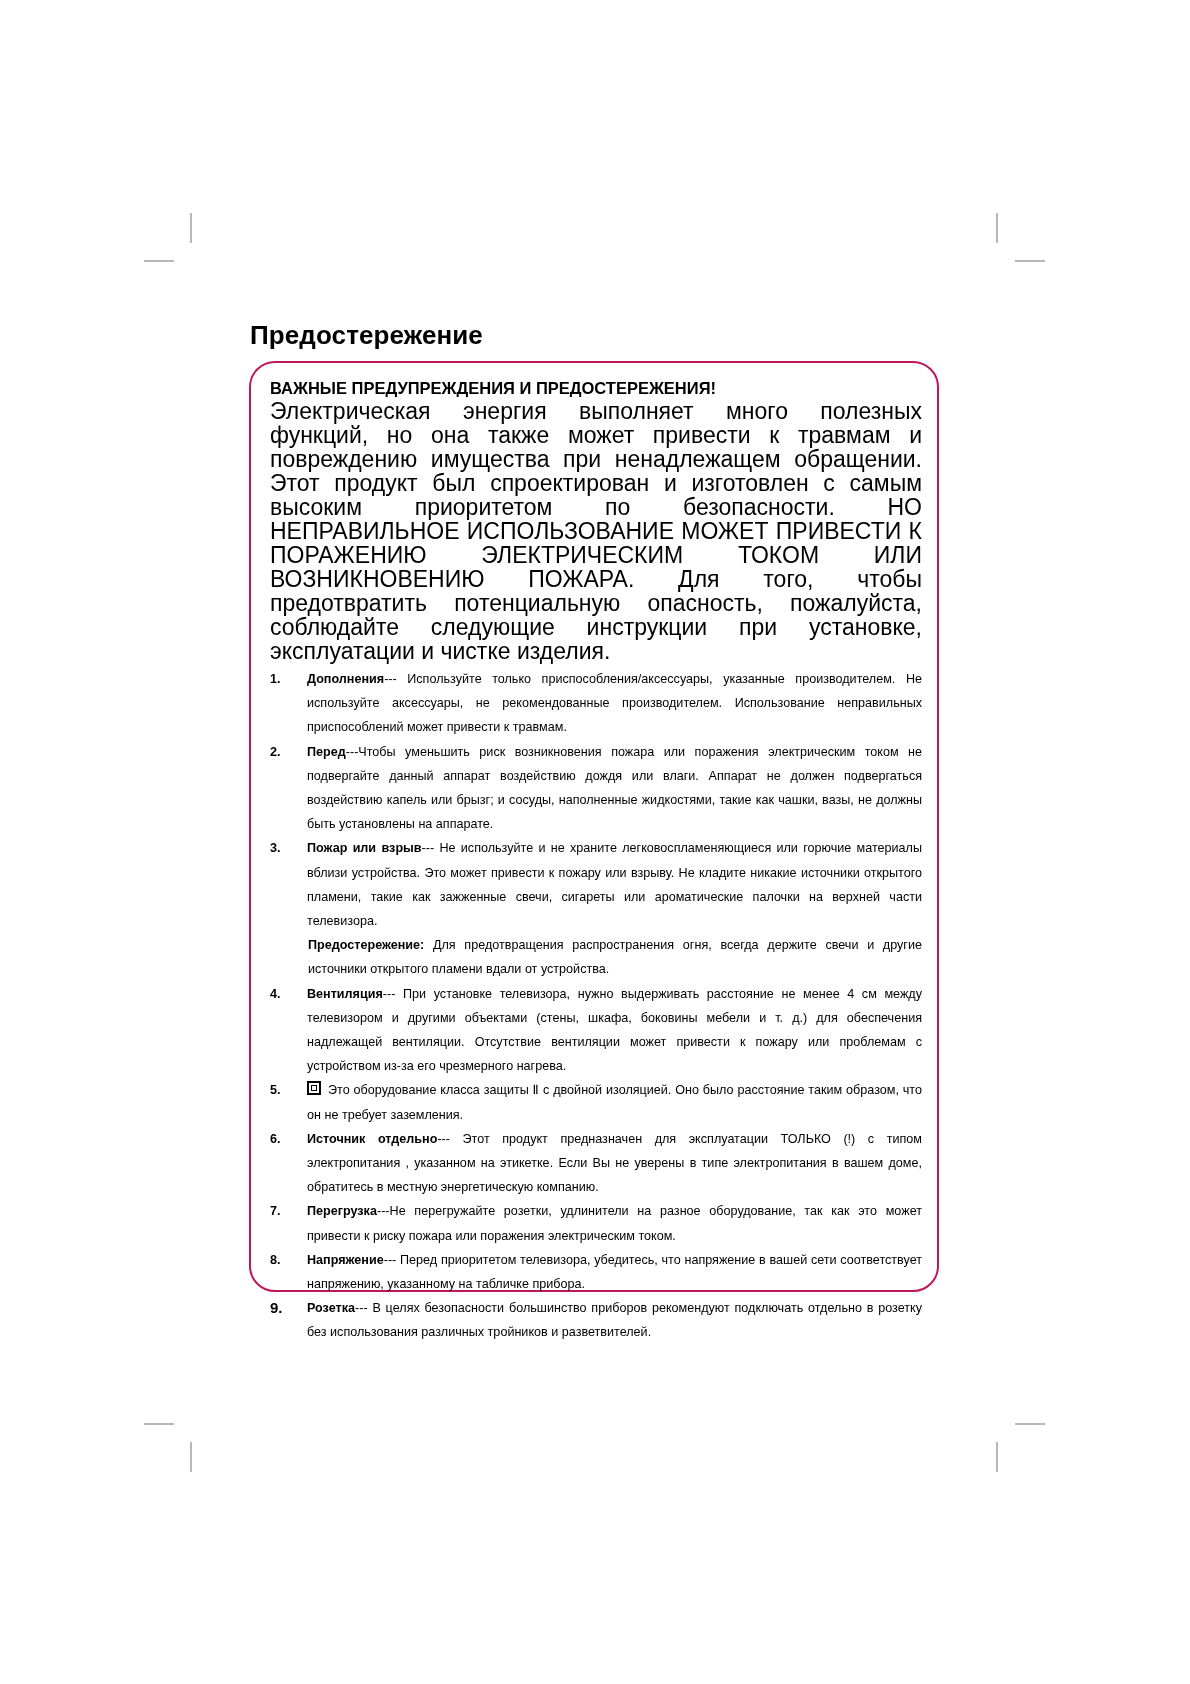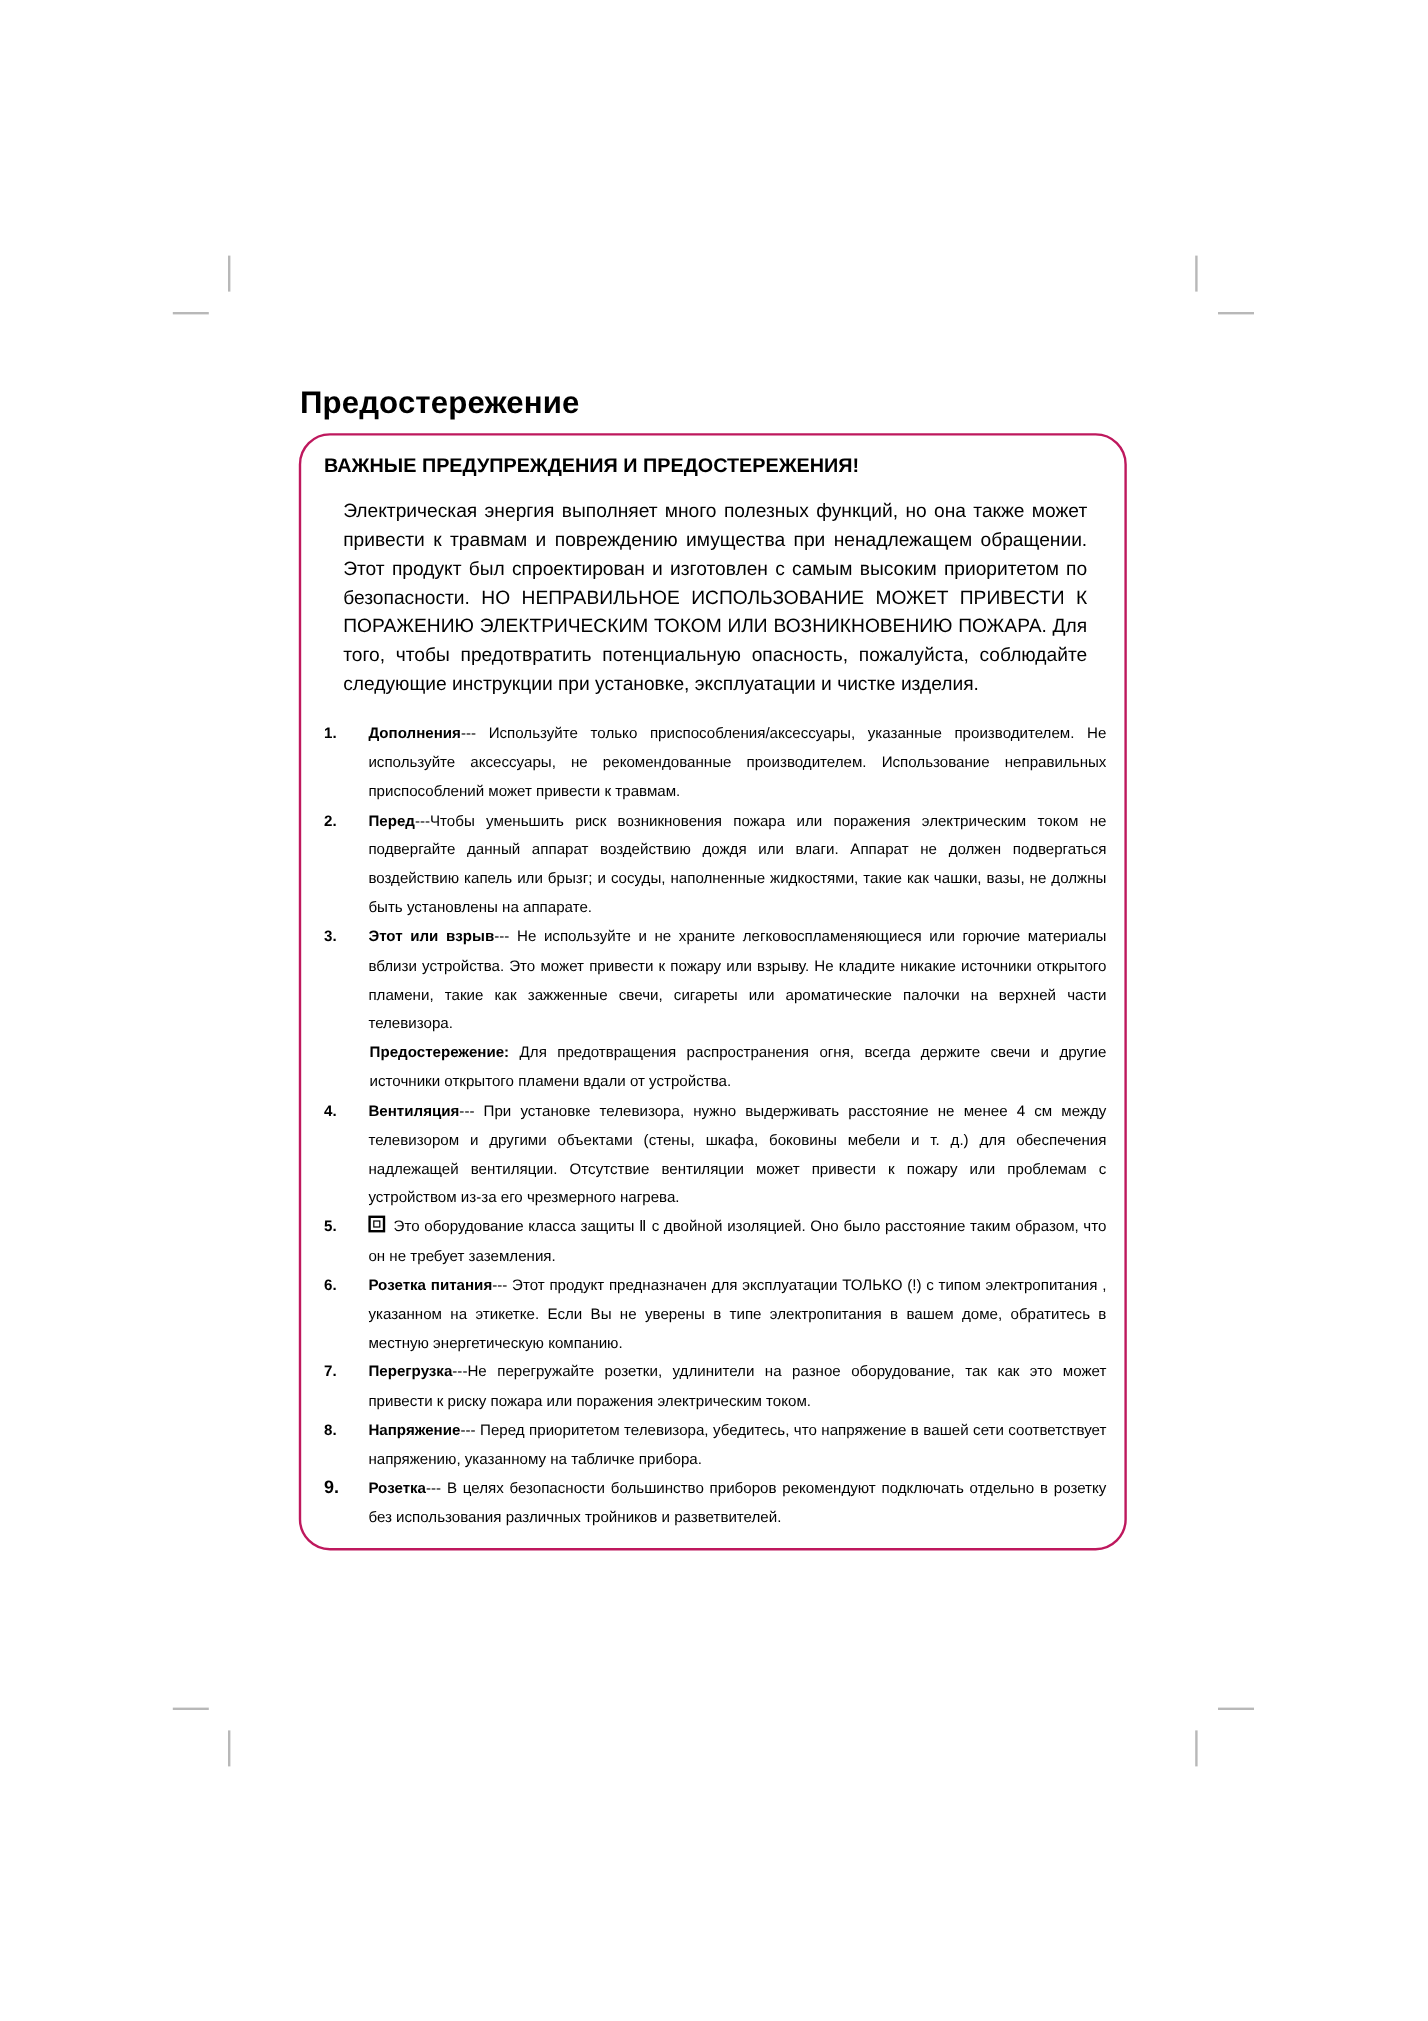--- a/index.html
+++ b/index.html
@@ -6,21 +6,21 @@
   body { width:1190px; height:1684px; position:relative; overflow:hidden;
          font-family:"Liberation Sans", sans-serif; color:#000; }
   .crop { position:absolute; background:#b8b8b8; }
   .crop.v { width:2px; height:30px; }
   .crop.h { height:2px; width:30px; }
   .title { position:absolute; left:250px; top:320px; font-size:26px; font-weight:bold; margin:0; letter-spacing:0.1px; }
   .box { position:absolute; left:249px; top:361px; width:690px; height:931px;
          border:2px solid #be185d; border-radius:26px; box-sizing:border-box; }
   .inner { position:absolute; left:19px; top:14px; width:652px; }
   .head { font-size:16.5px; font-weight:bold; line-height:22px; margin:0; white-space:nowrap; }
-  .intro { font-size:16px; line-height:24px; margin:16px; text-align:justify; text-align-last:left; }
+  .intro { font-size:23px; line-height:24px; margin:0; text-align:justify; text-align-last:left; }
   .items { list-style:none; margin:4px 0 0 0; padding:0; }
   .item { display:flex; font-size:12.6px; line-height:24.2px; }
   .num { width:37px; flex:0 0 37px; font-weight:bold; }
   .num.big { font-size:15px; }
   .txt { flex:1; text-align:justify; text-align-last:left; }
   .txt b { font-weight:bold; }
   .note { display:block; margin-left:1px; }
   .cls2 { display:inline-block; width:14px; height:14px; border:2px solid #000; box-sizing:border-box;
           position:relative; vertical-align:-1px; margin-right:7px; }
   .cls2::after { content:""; position:absolute; left:2px; top:2px; width:6px; height:6px; border:1.5px solid #000; box-sizing:border-box; }
@@ -48,35 +48,35 @@
       <li class="item">
         <span class="num">1.</span>
         <span class="txt"><b>Дополнения</b><span>---</span><span> Используйте только приспособления/аксессуары, указанные производителем. Не используйте аксессуары, не рекомендованные производителем. Использование неправильных приспособлений может привести к травмам.</span></span>
       </li>
       <li class="item">
         <span class="num">2.</span>
         <span class="txt"><b>Перед</b><span>---</span><span>Чтобы уменьшить риск возникновения пожара или поражения электрическим током не подвергайте данный аппарат воздействию дождя или влаги. Аппарат не должен подвергаться воздействию капель или брызг; и сосуды, наполненные жидкостями, такие как чашки, вазы, не должны быть установлены на аппарате.</span></span>
       </li>
       <li class="item">
         <span class="num">3.</span>
-        <span class="txt"><b>Этот или взрыв</b><span>---</span><span> Не используйте и не храните легковоспламеняющиеся или горючие материалы вблизи устройства. Это может привести к пожару или взрыву. Не кладите никакие источники открытого пламени, такие как зажженные свечи, сигареты или ароматические палочки на верхней части телевизора.</span>
+        <span class="txt"><b>Пожар или взрыв</b><span>---</span><span> Не используйте и не храните легковоспламеняющиеся или горючие материалы вблизи устройства. Это может привести к пожару или взрыву. Не кладите никакие источники открытого пламени, такие как зажженные свечи, сигареты или ароматические палочки на верхней части телевизора.</span>
           <span class="note"><b>Предостережение:</b><span> Для предотвращения распространения огня, всегда держите свечи и другие источники открытого пламени вдали от устройства.</span></span>
         </span>
       </li>
       <li class="item">
         <span class="num">4.</span>
         <span class="txt"><b>Вентиляция</b><span>---</span><span> При установке телевизора, нужно выдерживать расстояние не менее 4 см между телевизором и другими объектами (стены, шкафа, боковины мебели и т. д.) для обеспечения надлежащей вентиляции. Отсутствие вентиляции  может привести к пожару или проблемам с устройством из-за его чрезмерного нагрева.</span></span>
       </li>
       <li class="item">
         <span class="num">5.</span>
         <span class="txt"><span class="cls2"></span><span>Это оборудование класса защиты Ⅱ с двойной изоляцией. Оно было расстояние таким образом, что он не требует заземления.</span></span>
       </li>
       <li class="item">
         <span class="num">6.</span>
-        <span class="txt"><b>Розетка питания</b><span>---</span><span> Этот продукт предназначен для эксплуатации ТОЛЬКО (!) с типом электропитания , указанном на этикетке. Если Вы не уверены в типе электропитания в вашем доме, обратитесь в местную энергетическую компанию.</span></span>
+        <span class="txt"><b>Источник отдельно</b><span>---</span><span> Этот продукт предназначен для эксплуатации ТОЛЬКО (!) с типом электропитания , указанном на этикетке. Если Вы не уверены в типе электропитания в вашем доме, обратитесь в местную энергетическую компанию.</span></span>
       </li>
       <li class="item">
         <span class="num">7.</span>
         <span class="txt"><b>Перегрузка</b><span>---</span><span>Не перегружайте розетки, удлинители на разное оборудование, так как это может привести к риску пожара или поражения электрическим током.</span></span>
       </li>
       <li class="item">
         <span class="num">8.</span>
         <span class="txt"><b>Напряжение</b><span>---</span><span>  Перед приоритетом телевизора, убедитесь, что  напряжение  в вашей сети соответствует напряжению, указанному на табличке прибора.</span></span>
       </li>
       <li class="item">

